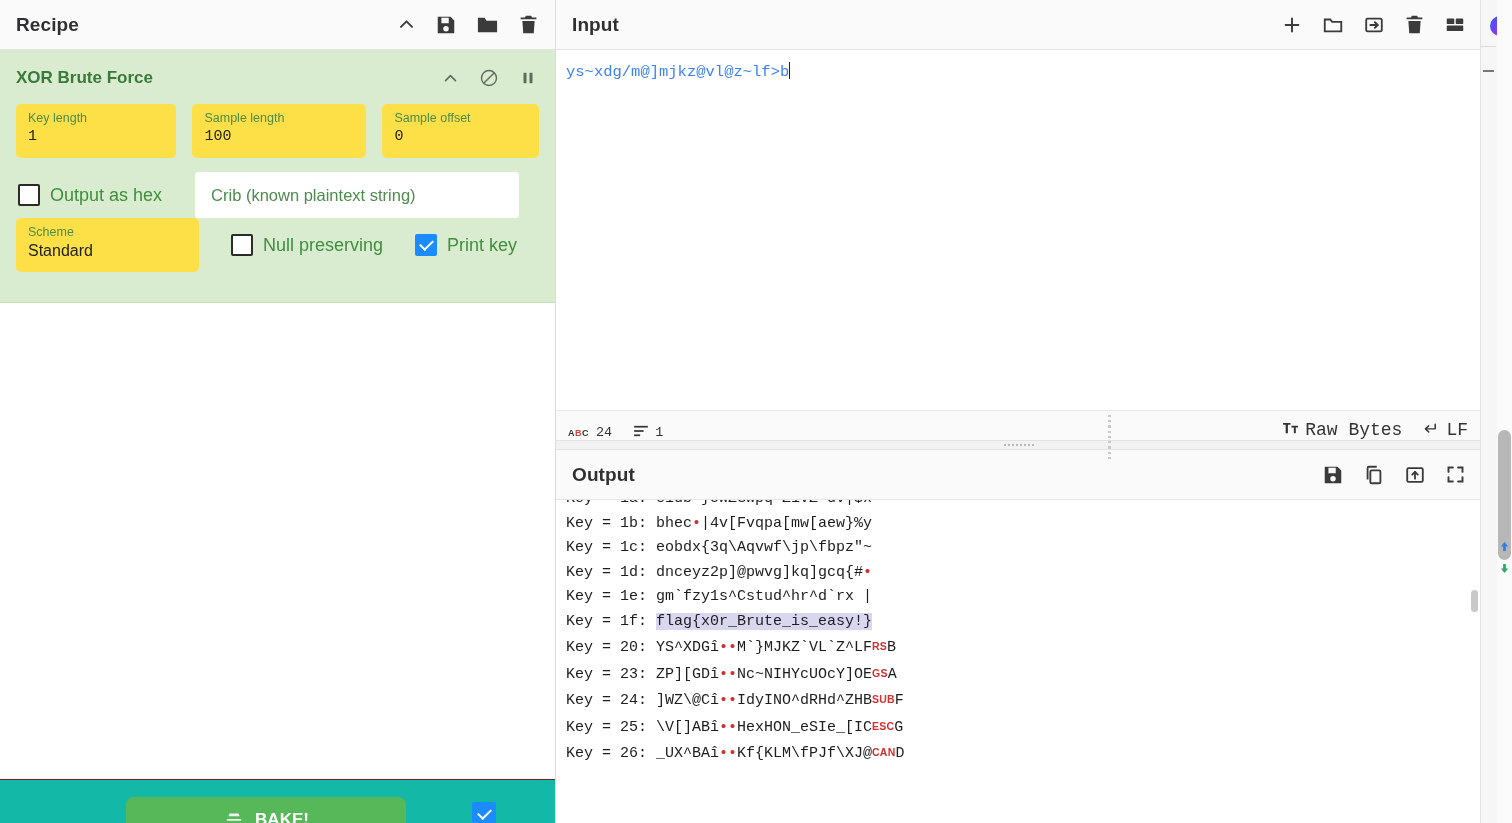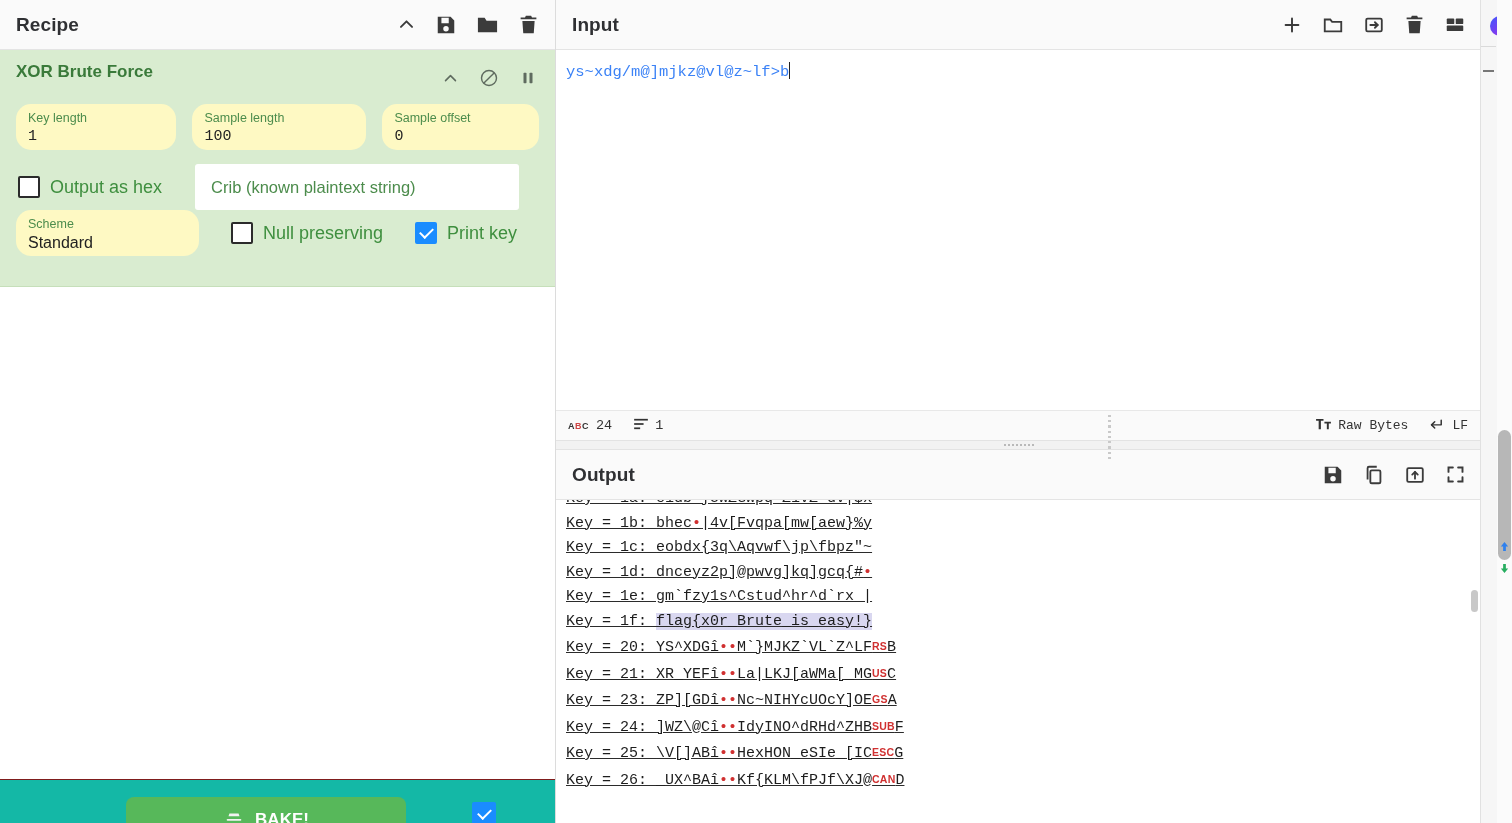--- a/index.html
+++ b/index.html
@@ -38,37 +38,37 @@
   .hicon svg { display: block; }
 
   
   #op-list { flex: 0 0 auto; }
   .operation {
     background: #d9ecd0;
     border-bottom: 1px solid #c6dfba;
     padding: 0 0 16px 0;
   }
   .op-title-row {
-    display: flex; 
+    display: flex; align-items: center;
     height: 44px; padding: 12px 14px 0 16px;
   }
   .op-title {
     font-size: 17px; font-weight: bold; color: #3a7a3a;
   }
   .op-title-icons { margin-left: auto; display: flex; align-items: center; gap: 20px; padding-right: 4px; }
   .op-icon { color: #5f6b5f; cursor: pointer; display: flex; }
 
   .op-args { padding: 10px 16px 0 16px; }
   .arg-row { display: flex; gap: 16px; margin-bottom: 14px; align-items: flex-start; }
 
   .field {
-    background: #fef9c3;
+    background: #fde047;
     border: none;
-    border-radius: 15px;
-    padding: 7px 10px 4px 12px;
+    border-radius: 5px;
+    padding: 7px 10px 12px 12px;
     position: relative;
   }
   .field-label {
     font-size: 12.5px; color: #4c8c4c; line-height: 14px; margin-bottom: 2px;
   }
   .field-value {
     font-family: "Liberation Mono", monospace;
     font-size: 15px; color: #222; line-height: 19px;
     white-space: pre;
   }
@@ -138,49 +138,49 @@
     white-space: pre;
   }
   #input-caret {
     display: inline-block; width: 1px; height: 17px;
     background: #222; vertical-align: -3px;
   }
   #input-status {
     height: 30px; min-height: 30px;
     border-top: 1px solid #e8e8e8;
     background: #fafafa;
-    display: flex; align-items: center;
+    display: flex; align-items: flex-end;
     padding: 0 14px 0 12px;
     font-size: 13px; color: #333;
   }
   .status-group { display: flex; align-items: center; gap: 7px; margin-right: 22px; }
   .status-group.right { margin-right: 0; margin-left: 0; }
   .status-spacer { margin-left: auto; }
   .badge-abc {
     font-size: 9px; font-weight: bold; letter-spacing: .5px;
     font-family: "Liberation Sans", sans-serif;
   }
   .status-val { font-family: "Liberation Mono", monospace; font-size: 13.5px; }
-  .status-text { font-family: "Liberation Mono", monospace; font-size: 13px; }
+  .status-text { font-family: "Liberation Mono", monospace; font-size: 18px; }
 
   #splitter {
     height: 10px; min-height: 10px; background: #f2f2f2;
     border-top: 1px solid #e3e3e3; border-bottom: 1px solid #e3e3e3;
     display: flex; align-items: center; justify-content: center;
     cursor: row-resize;
   }
   .grip-dots { display: flex; gap: 2px; }
   .grip-dots i { width: 2px; height: 2px; background: #b9b9b9; display: block; }
 
   #output-section { flex: 1; display: flex; flex-direction: column; overflow: hidden; }
   #output-area {
     flex: 1; overflow: hidden; position: relative;
     padding-left: 10px; background: #fff;
   }
-  #output-scroll { position: absolute; top: -13px; left: 10px; right: 4px; text-decoration: underline; }
+  #output-scroll { position: absolute; top: -13px; left: 10px; right: 4px; }
   .out-line {
     font-family: "Liberation Mono", monospace;
     font-size: 15px; line-height: 24.5px; color: #1d1d1d;
     white-space: pre;
   }
   .hl { background: #d9d7f0; }
   .ctrl {
     color: #d03030; font-family: "Liberation Sans", sans-serif;
     font-size: 10.5px; font-weight: bold; vertical-align: 1px;
     letter-spacing: .2px;
@@ -475,21 +475,20 @@
 
       <div id="output-area">
         <div id="output-scroll">
             <div class="out-line"><span>Key = 1a: </span><span>c1db~}5wZGwpq Z1vZ dv|$x</span></div>
             <div class="out-line"><span>Key = 1b: </span><span>bhec</span><span class="dot">•</span><span>|4v[Fvqpa[mw[aew}%y</span></div>
             <div class="out-line"><span>Key = 1c: </span><span>eobdx{3q\Aqvwf\jp\fbpz"~</span></div>
             <div class="out-line"><span>Key = 1d: </span><span>dnceyz2p]@pwvg]kq]gcq{#</span><span class="dot">•</span></div>
             <div class="out-line"><span>Key = 1e: </span><span>gm`fzy1s^Cstud^hr^d`rx |</span></div>
             <div class="out-line"><span>Key = 1f: </span><span class="hl">flag{x0r_Brute_is_easy!}</span></div>
             <div class="out-line"><span>Key = 20: </span><span>YS^XDGî</span><span class="dot">••</span><span>M`}MJKZ`VL`Z^LF</span><span class="ctrl">RS</span><span>B</span></div>
-            <div class="out-line"><span>Key = 21: </span><span>XR_YEFî</span><span class="dot">••</span><span>La|LKJ[aWMa[_MG</span><span class="ctrl">US</span><span>C</span></div>
             <div class="out-line"><span>Key = 23: </span><span>ZP][GDî</span><span class="dot">••</span><span>Nc~NIHYcUOcY]OE</span><span class="ctrl">GS</span><span>A</span></div>
             <div class="out-line"><span>Key = 24: </span><span>]WZ\@Cî</span><span class="dot">••</span><span>IdyINO^dRHd^ZHB</span><span class="ctrl">SUB</span><span>F</span></div>
             <div class="out-line"><span>Key = 25: </span><span>\V[]ABî</span><span class="dot">••</span><span>HexHON_eSIe_[IC</span><span class="ctrl">ESC</span><span>G</span></div>
             <div class="out-line"><span>Key = 26: </span><span>_UX^BAî</span><span class="dot">••</span><span>Kf{KLM\fPJf\XJ@</span><span class="ctrl">CAN</span><span>D</span></div>
             <div class="out-line"></div>
           </div>
         <div id="out-scrollbar">
           <div id="out-thumb"></div>
         </div>
       </div>

